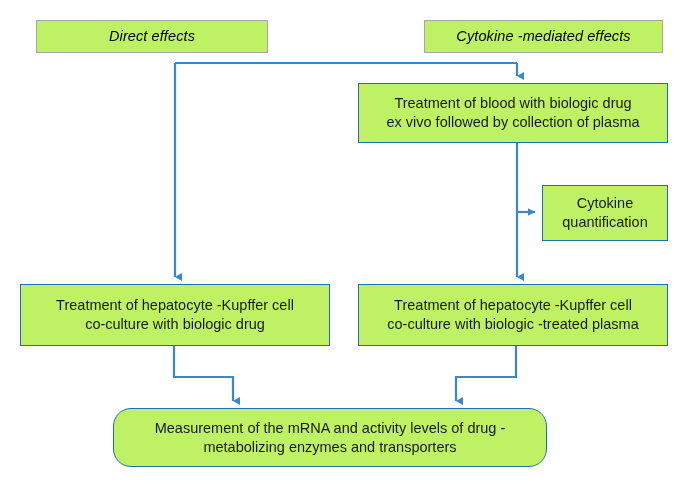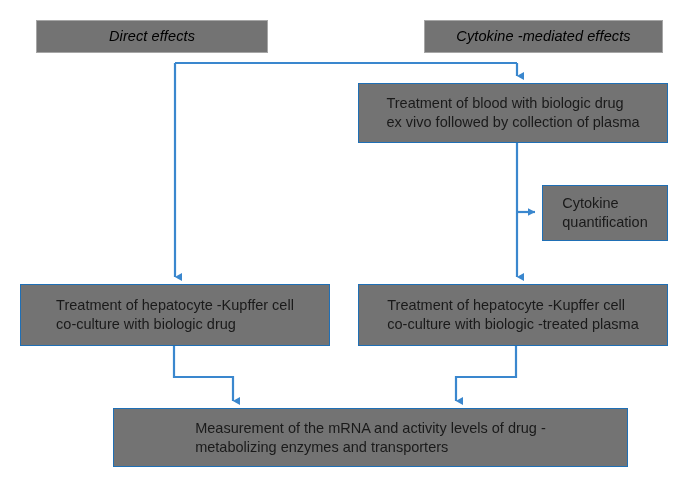--- a/index.html
+++ b/index.html
@@ -32,22 +32,22 @@
     height: 484px;
     pointer-events: none;
   }
 
   .node {
     position: absolute;
     box-sizing: border-box;
     display: flex;
     align-items: center;
     justify-content: center;
-    text-align: left;
-    background: #737373;
+    text-align: center;
+    background: #bef264;
   }
 
   .node-label {
     display: block;
     line-height: 1.28;
     white-space: pre-line;
     padding: 0 6px;
   }
 
   
@@ -86,21 +86,21 @@
   #node-cytokine-quant {
     left: 542px; top: 185px; width: 126px; height: 56px;
   }
   #node-coculture-drug {
     left: 20px;  top: 284px; width: 310px; height: 62px;
   }
   #node-coculture-plasma {
     left: 358px; top: 284px; width: 310px; height: 62px;
   }
   #node-measurement {
-    left: 113px; top: 408px; width: 515px; height: 59px;
+    left: 113px; top: 408px; width: 434px; height: 59px; border-radius: 18px;
   }
 </style>
 </head>
 <body>
 
 <div id="diagram-canvas">
 
   <svg id="edge-layer" viewBox="0 0 692 484" width="692" height="484" xmlns="http://www.w3.org/2000/svg">
     <defs>
       <marker id="arrowhead-down" markerWidth="9" markerHeight="8" refX="4.5" refY="7.4" orient="auto" markerUnits="userSpaceOnUse">

